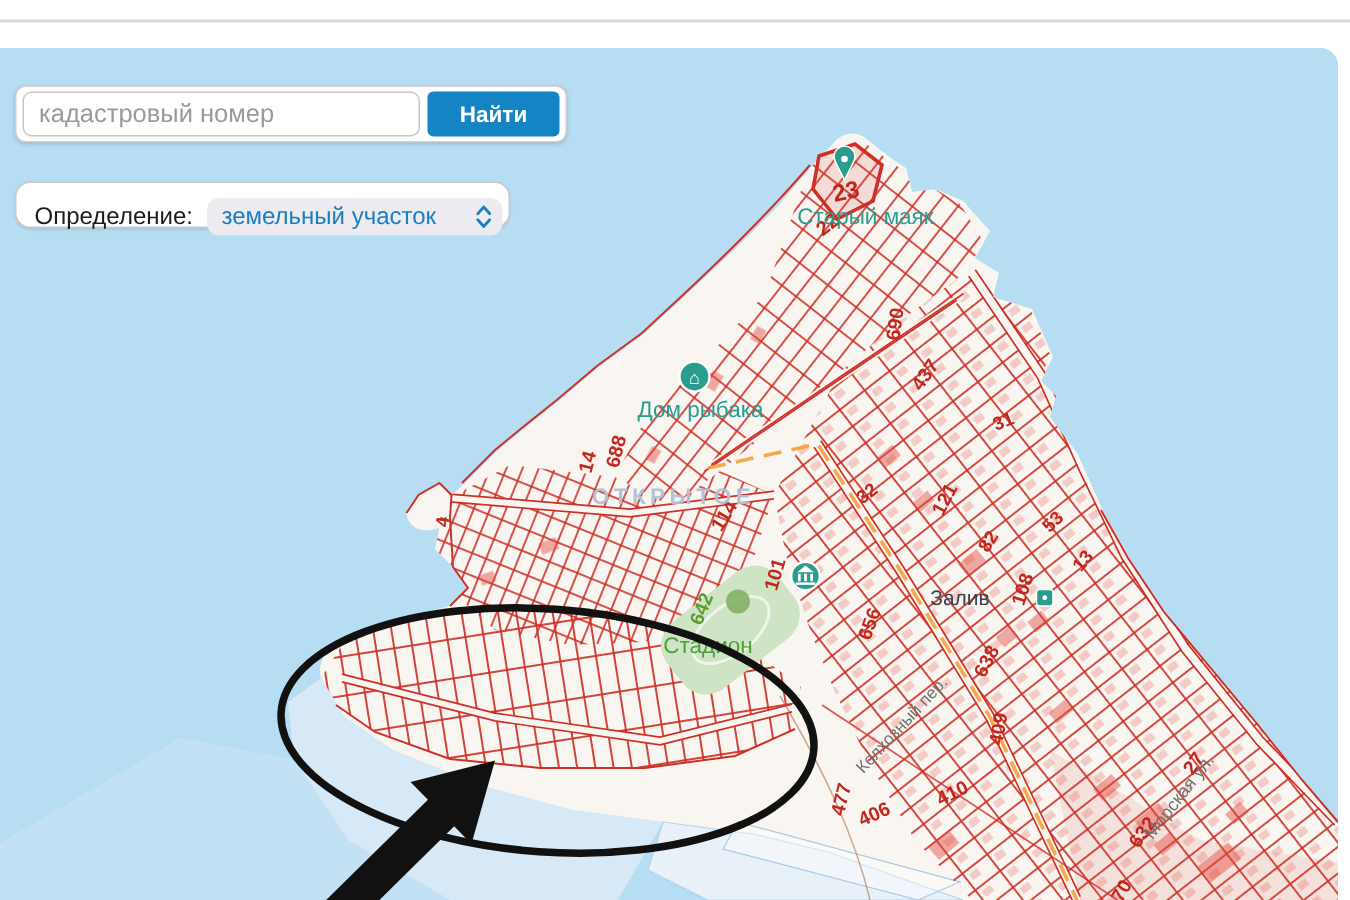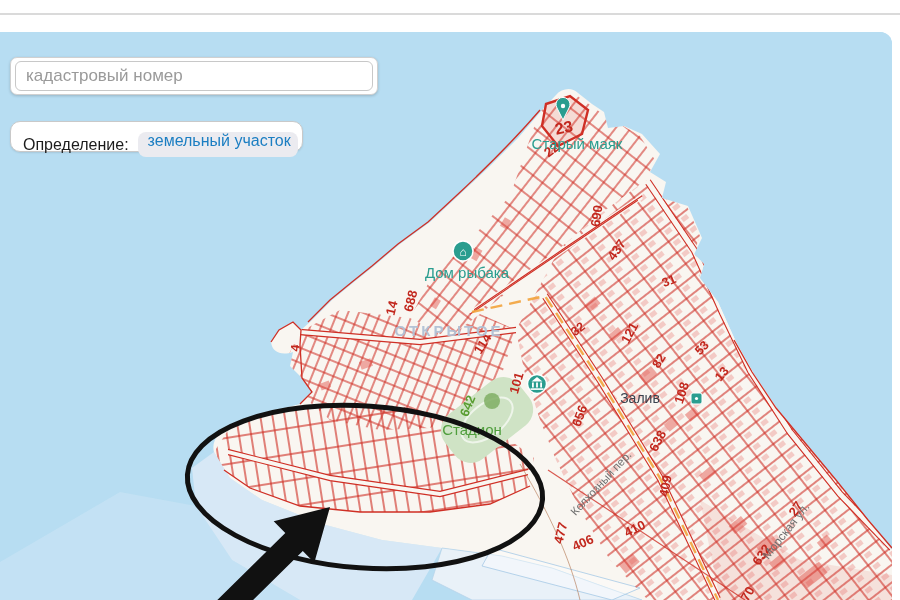--- a/index.html
+++ b/index.html
@@ -31,21 +31,21 @@
   }
   .def-pill{
     position:absolute;left:10px;top:121px;height:31px;
     background:#ffffff;border:1px solid #c9c9c9;border-radius:10px;
     display:flex;align-items:center;gap:9px;padding:16px 4px 0 12px;box-sizing:border-box;z-index:10;
     box-shadow:0 1px 2px rgba(0,0,0,.10);
   }
   .def-label{font-size:16px;color:#1c1c1c;}
   .def-select{
     background:#ebebf0;border-radius:8px;height:25px;display:flex;align-items:center;
-    gap:26px;padding:0 7px 0 10px;cursor:pointer;flex-direction:column;
+    gap:26px;padding:0 7px 0 10px;cursor:pointer;
   }
   .def-value{font-size:16px;color:#1b7ec2;}
   svg text{font-family:"Liberation Sans","DejaVu Sans",sans-serif;}
 </style>
 </head>
 <body>
 
 <div class="topbar">
   <div class="topbar-divider"></div>
 </div>
@@ -224,20 +224,21 @@
     <circle cx="696.5" cy="398.5" r="1.6" fill="#ffffff"></circle>
   </g>
 
   <ellipse cx="365" cy="487" rx="178" ry="81" transform="rotate(4 365 487)" fill="none" stroke="#111111" stroke-width="5" stroke-linecap="round"></ellipse>
   <polygon points="330,507 273.7,521.3 285.3,533.1 216.3,601.1 233.8,618.9 302.8,550.9 314.3,562.7" fill="#111111"></polygon>
 </svg>
 </div>
 
 <div class="search-panel">
   <input class="search-input" type="text" placeholder="кадастровый номер" style="">
+  <button class="find-btn">Найти</button>
 </div>
 
 <div class="def-pill">
   <span class="def-label">Определение:</span>
   <div class="def-select">
     <span class="def-value">земельный участок</span>
     <svg width="11" height="17">
       <path d="M1.5,6.5 L5.5,2 L9.5,6.5" fill="none" stroke="#1b7ec2" stroke-width="1.8" stroke-linecap="round" stroke-linejoin="round"></path>
       <path d="M1.5,10.5 L5.5,15 L9.5,10.5" fill="none" stroke="#1b7ec2" stroke-width="1.8" stroke-linecap="round" stroke-linejoin="round"></path>
     </svg>

